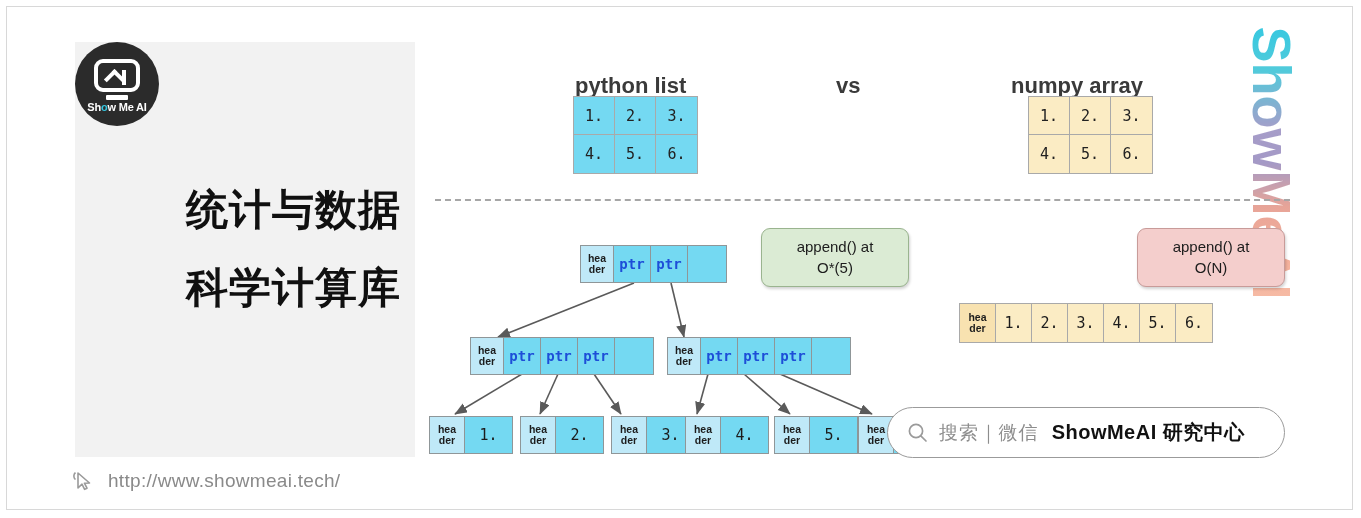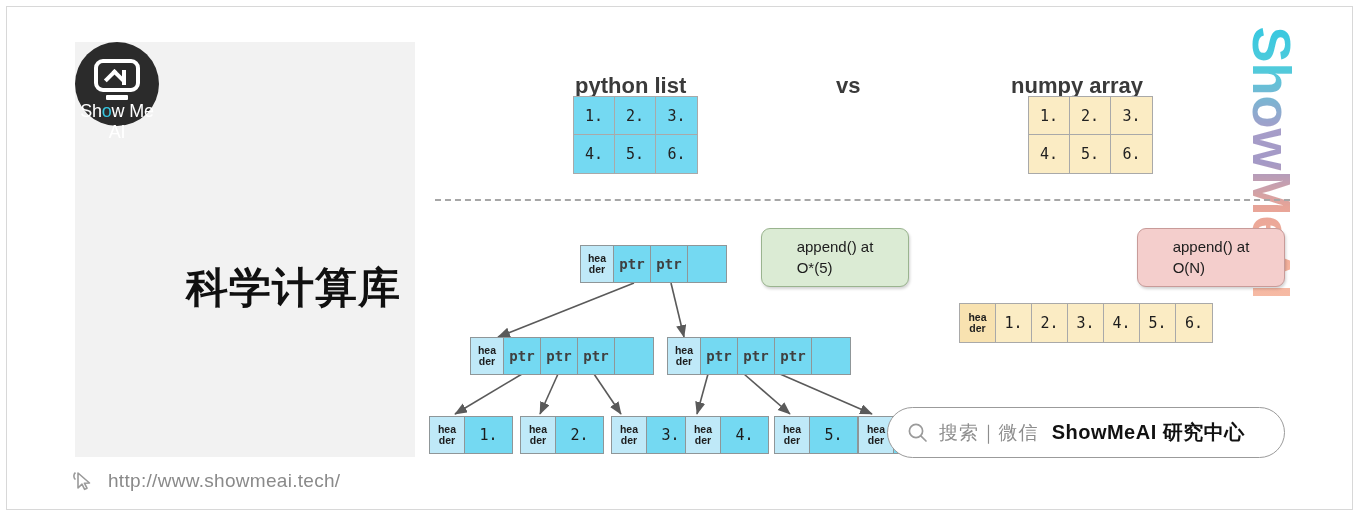--- a/index.html
+++ b/index.html
@@ -80,22 +80,22 @@
     position: absolute;
     left: 31px; top: 53px;
     width: 22px; height: 5px;
     background: #ffffff;
     border-radius: 1px;
   }
   #logo .brand {
     position: absolute;
     left: 0; right: 0; top: 59px;
     text-align: center;
-    font-size: 18px;
-    font-weight: normal;
+    font-size: 11px;
+    font-weight: bold;
     color: #ffffff;
     letter-spacing: -0.2px;
   }
   #logo .brand .eye { color: #35c6e0; }
 
   .left-title {
     position: absolute;
     left: 0; right: 14px;
     text-align: right;
     font-size: 42px;
@@ -199,21 +199,21 @@
     width: 855px;
     border-top: 2px dashed #a6a6a6;
   }
 
   
   .callout {
     position: absolute;
     display: flex;
     align-items: center;
     justify-content: center;
-    text-align: left;
+    text-align: center;
     border-radius: 9px;
     font-size: 15px;
     color: #1c1c1c;
     line-height: 1.35;
     box-shadow: 1px 2px 3px rgba(0,0,0,.18);
     box-sizing: border-box;
   }
   #callout-list {
     left: 761px; top: 228px;
     width: 148px; height: 59px;
@@ -251,21 +251,21 @@
     box-sizing: border-box;
   }
   .node .ptr {
     width: 37px;
     display: flex;
     align-items: center;
     justify-content: center;
     font-family: "DejaVu Sans Mono", monospace;
     font-size: 14px;
     font-weight: bold;
-    color: #404040;
+    color: #1d4ed8;
     border-right: 1px solid #8f9698;
     box-sizing: border-box;
   }
   .node .val {
     width: 47px;
     display: flex;
     align-items: center;
     justify-content: center;
     font-family: "DejaVu Sans Mono", monospace;
     font-size: 15px;
@@ -363,20 +363,21 @@
 
     <div id="logo">
       <div class="robot">
         <div class="chev"></div>
         <div class="bar"></div>
       </div>
       <div class="mouth"></div>
       <div class="brand"><span>Sh</span><span class="eye">o</span><span>w Me AI</span></div>
     </div>
 
+    <div class="left-title" id="title-line1">统计与数据</div>
     <div class="left-title" id="title-line2">科学计算库</div>
   </div>
 
   <div id="footer-url">
     <svg width="26" height="26" viewBox="0 0 26 26">
       <path d="M5 4 C 2.5 6 2.5 10 5 12 L 6 11 C 4.2 9.5 4.2 6.5 6 5.2 Z" fill="#9a9a9a"></path>
       <path d="M8 5 L 8 20 L 12 16.2 L 14.6 21.4 L 17 20.2 L 14.4 15.2 L 19.5 15 Z" fill="none" stroke="#9a9a9a" stroke-width="1.6" stroke-linejoin="round"></path>
     </svg>
     <span class="url-text">http://www.showmeai.tech/</span>
   </div>

